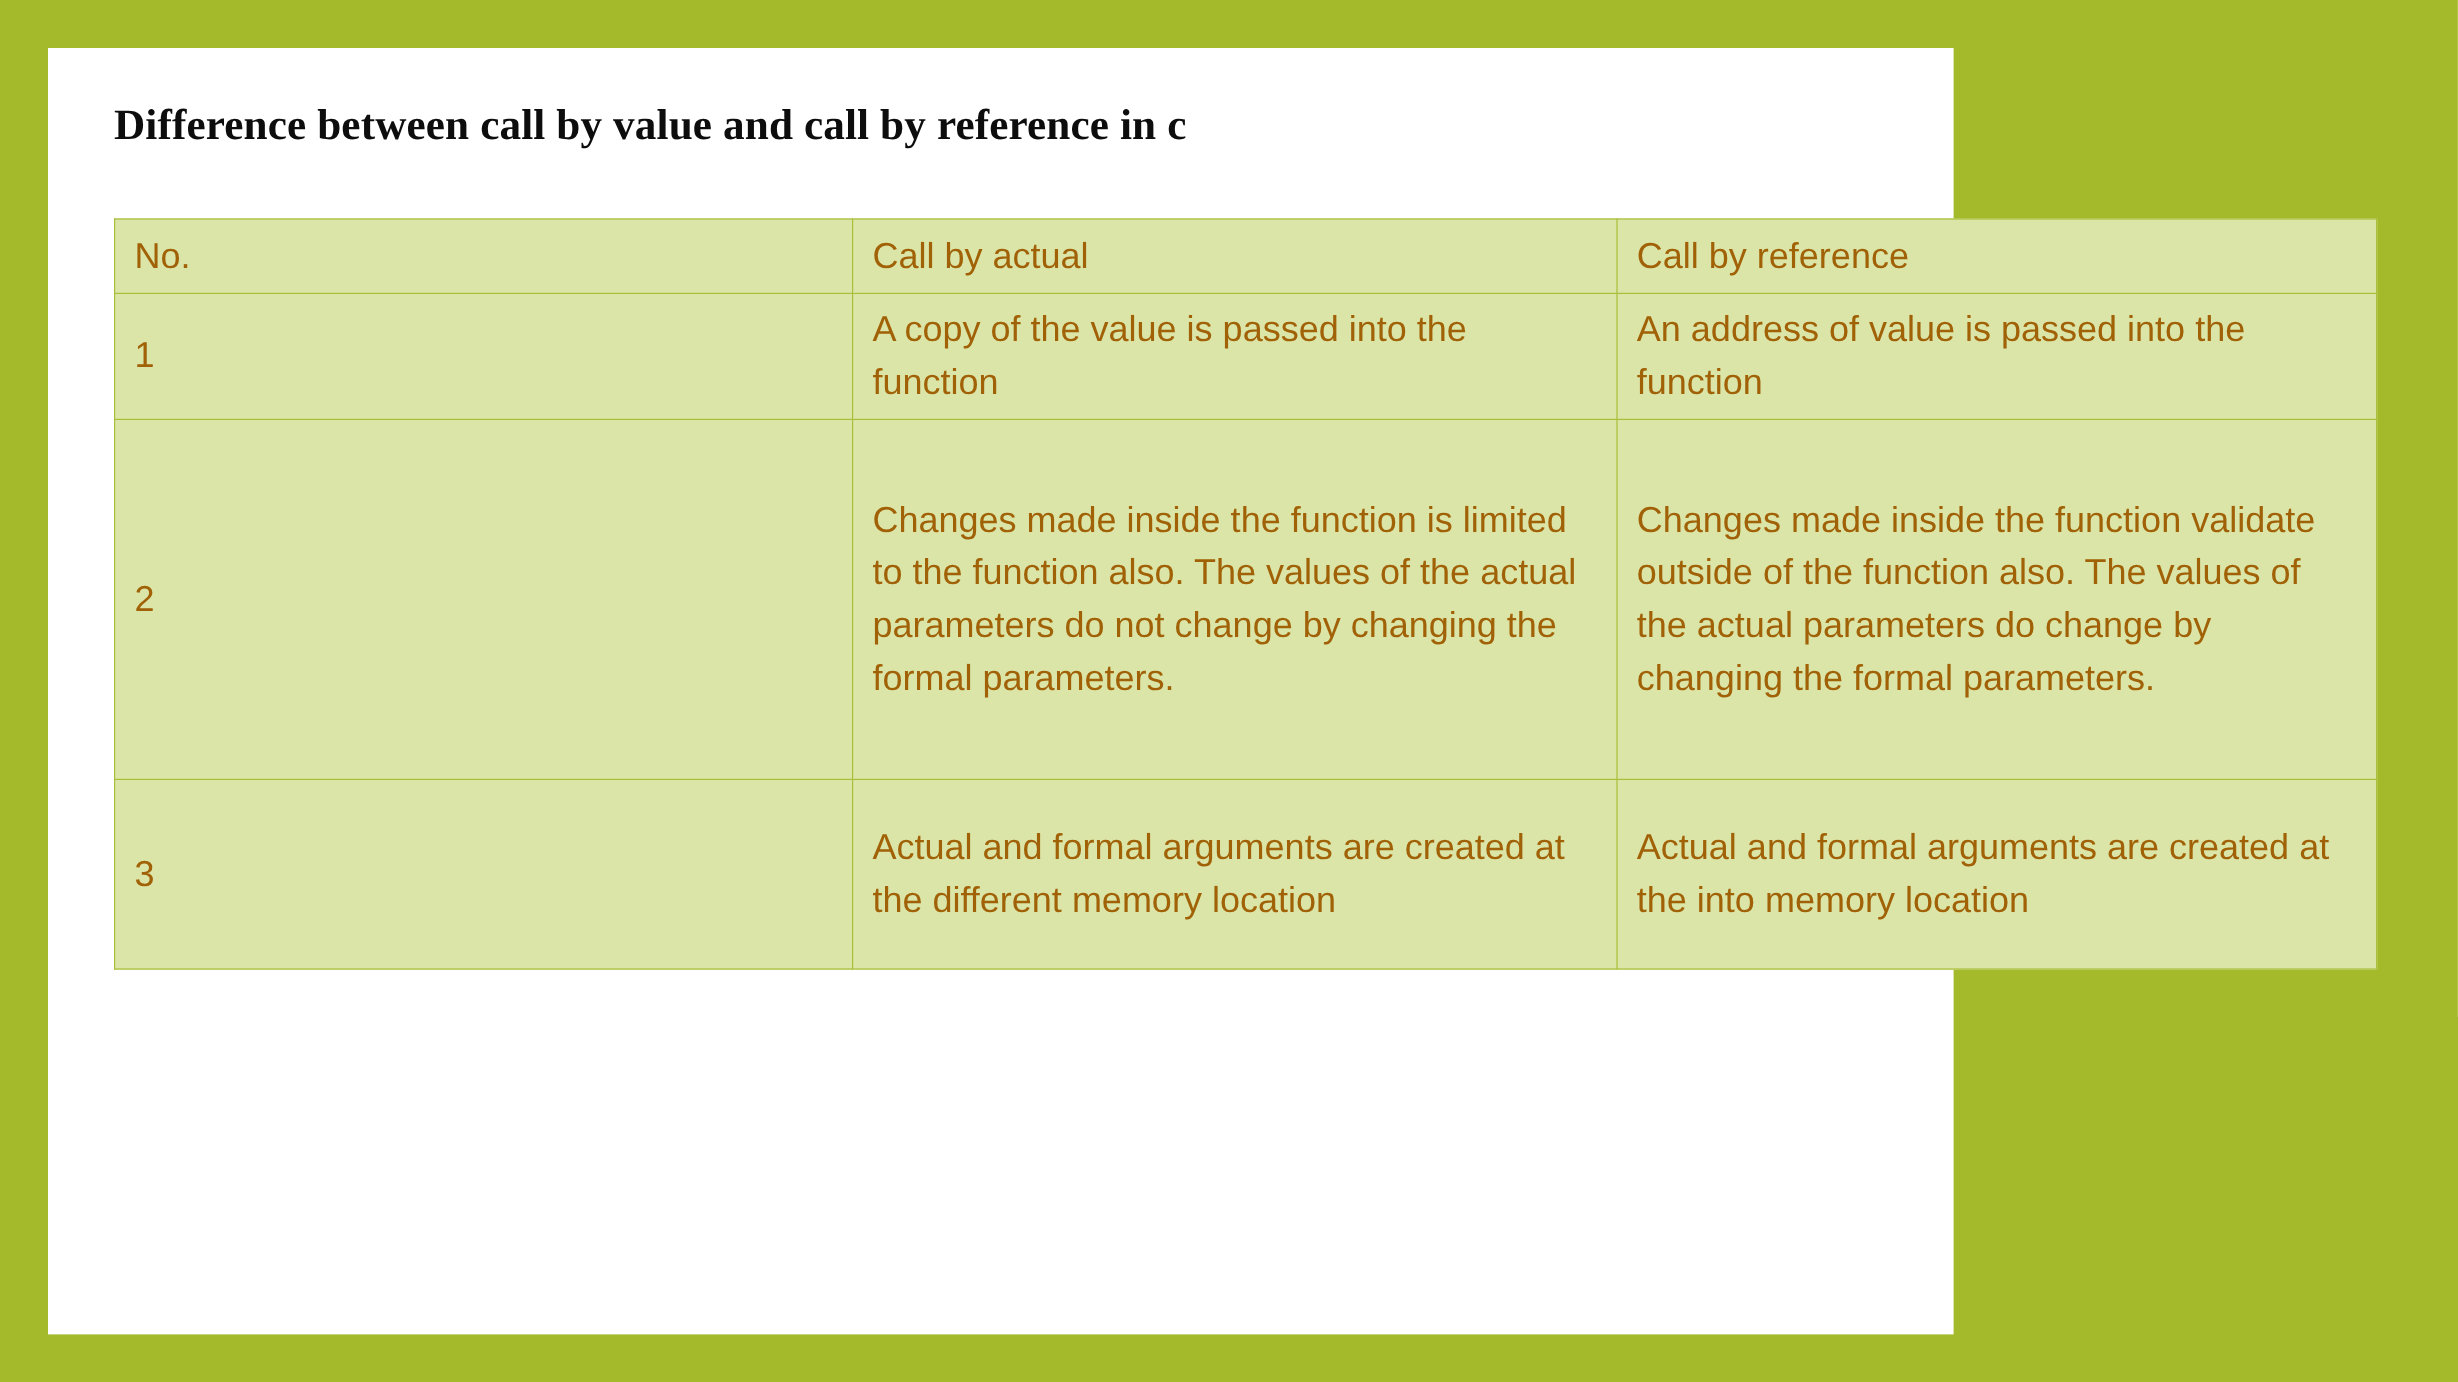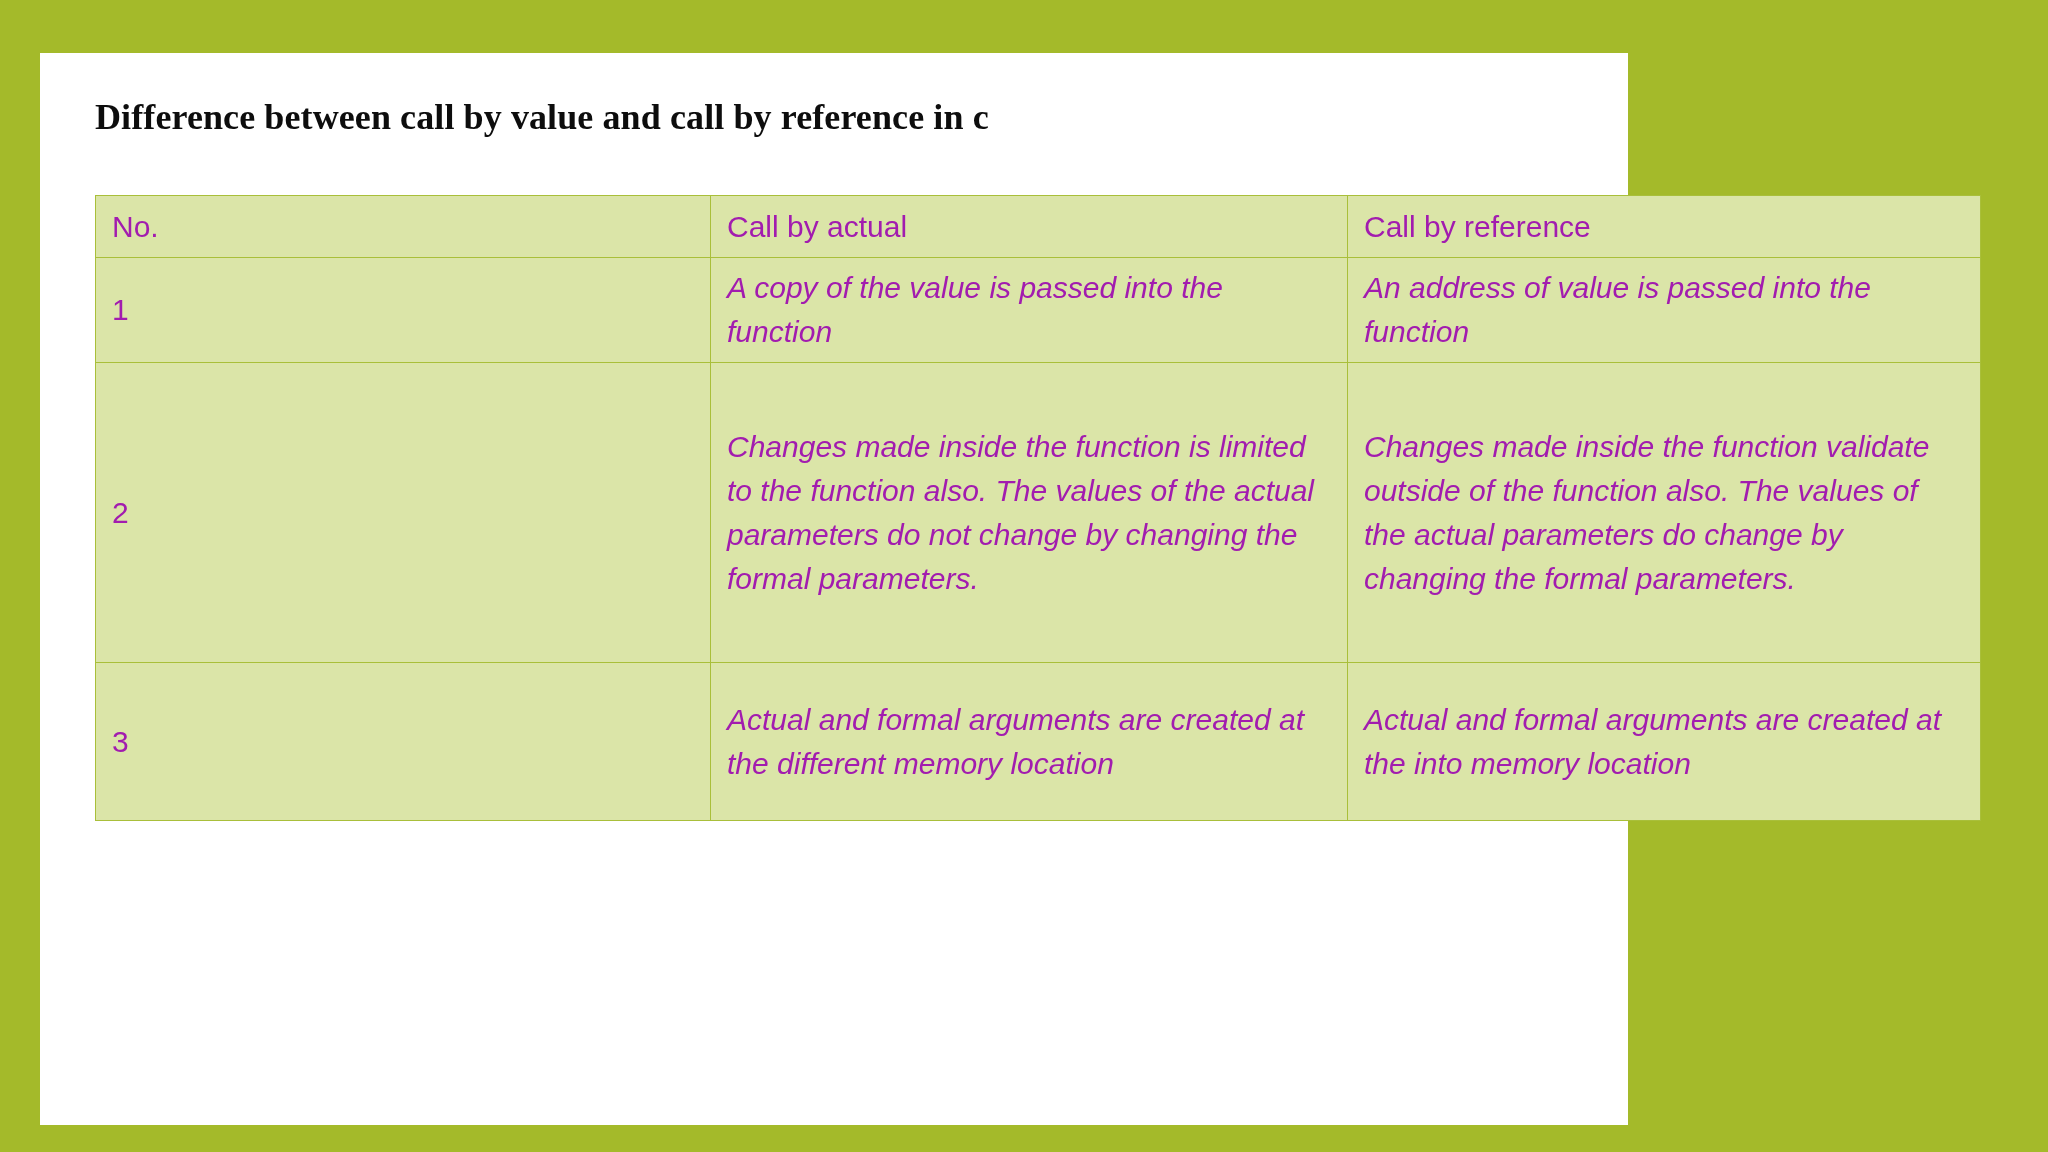--- a/index.html
+++ b/index.html
@@ -20,21 +20,21 @@
   #slide {
     position: relative;
     width: 2048px;
     height: 1152px;
     background: #a4ba2a;
   }
 
   #slide-canvas {
     position: absolute;
     left: 40px;
-    top: 53px;
+    top: 40px;
     width: 1588px;
     height: 1072px;
     background: #ffffff;
   }
 
   
   #slide-title {
     position: absolute;
     left: 55px;
     top: 42px;
@@ -60,21 +60,21 @@
   }
 
   #comparison-table col.col-no   { width: 615px; }
   #comparison-table col.col-val  { width: 637px; }
   #comparison-table col.col-ref  { width: 633px; }
 
   #comparison-table th,
   #comparison-table td {
     border: 1.5px solid #a9bf3a;
     background: #dbe5a8;
-    color: #a21caf;
+    color: #a16207;
     font-family: "Liberation Sans", sans-serif;
     font-weight: normal;
     font-size: 30px;
     line-height: 44px;
     text-align: left;
     vertical-align: middle;
     padding: 6px 14px 6px 16px;
   }
 
   #comparison-table thead th {
@@ -90,21 +90,21 @@
   tr[data-row="1"] td { height: 105px; }
   tr[data-row="2"] td { height: 300px; }
   tr[data-row="3"] td { height: 158px; }
 
   tr[data-row="1"] td.cell-text,
   tr[data-row="2"] td.cell-text,
   tr[data-row="3"] td.cell-text {
     vertical-align: middle;
   }
 
-  .cell-text { word-wrap: break-word; font-style: italic; }
+  .cell-text { word-wrap: break-word; }
 </style>
 </head>
 <body>
 
 <div id="slide">
 
   <div id="slide-canvas">
 
     <div id="slide-title">Difference between call by value and call by reference in c</div>
 

